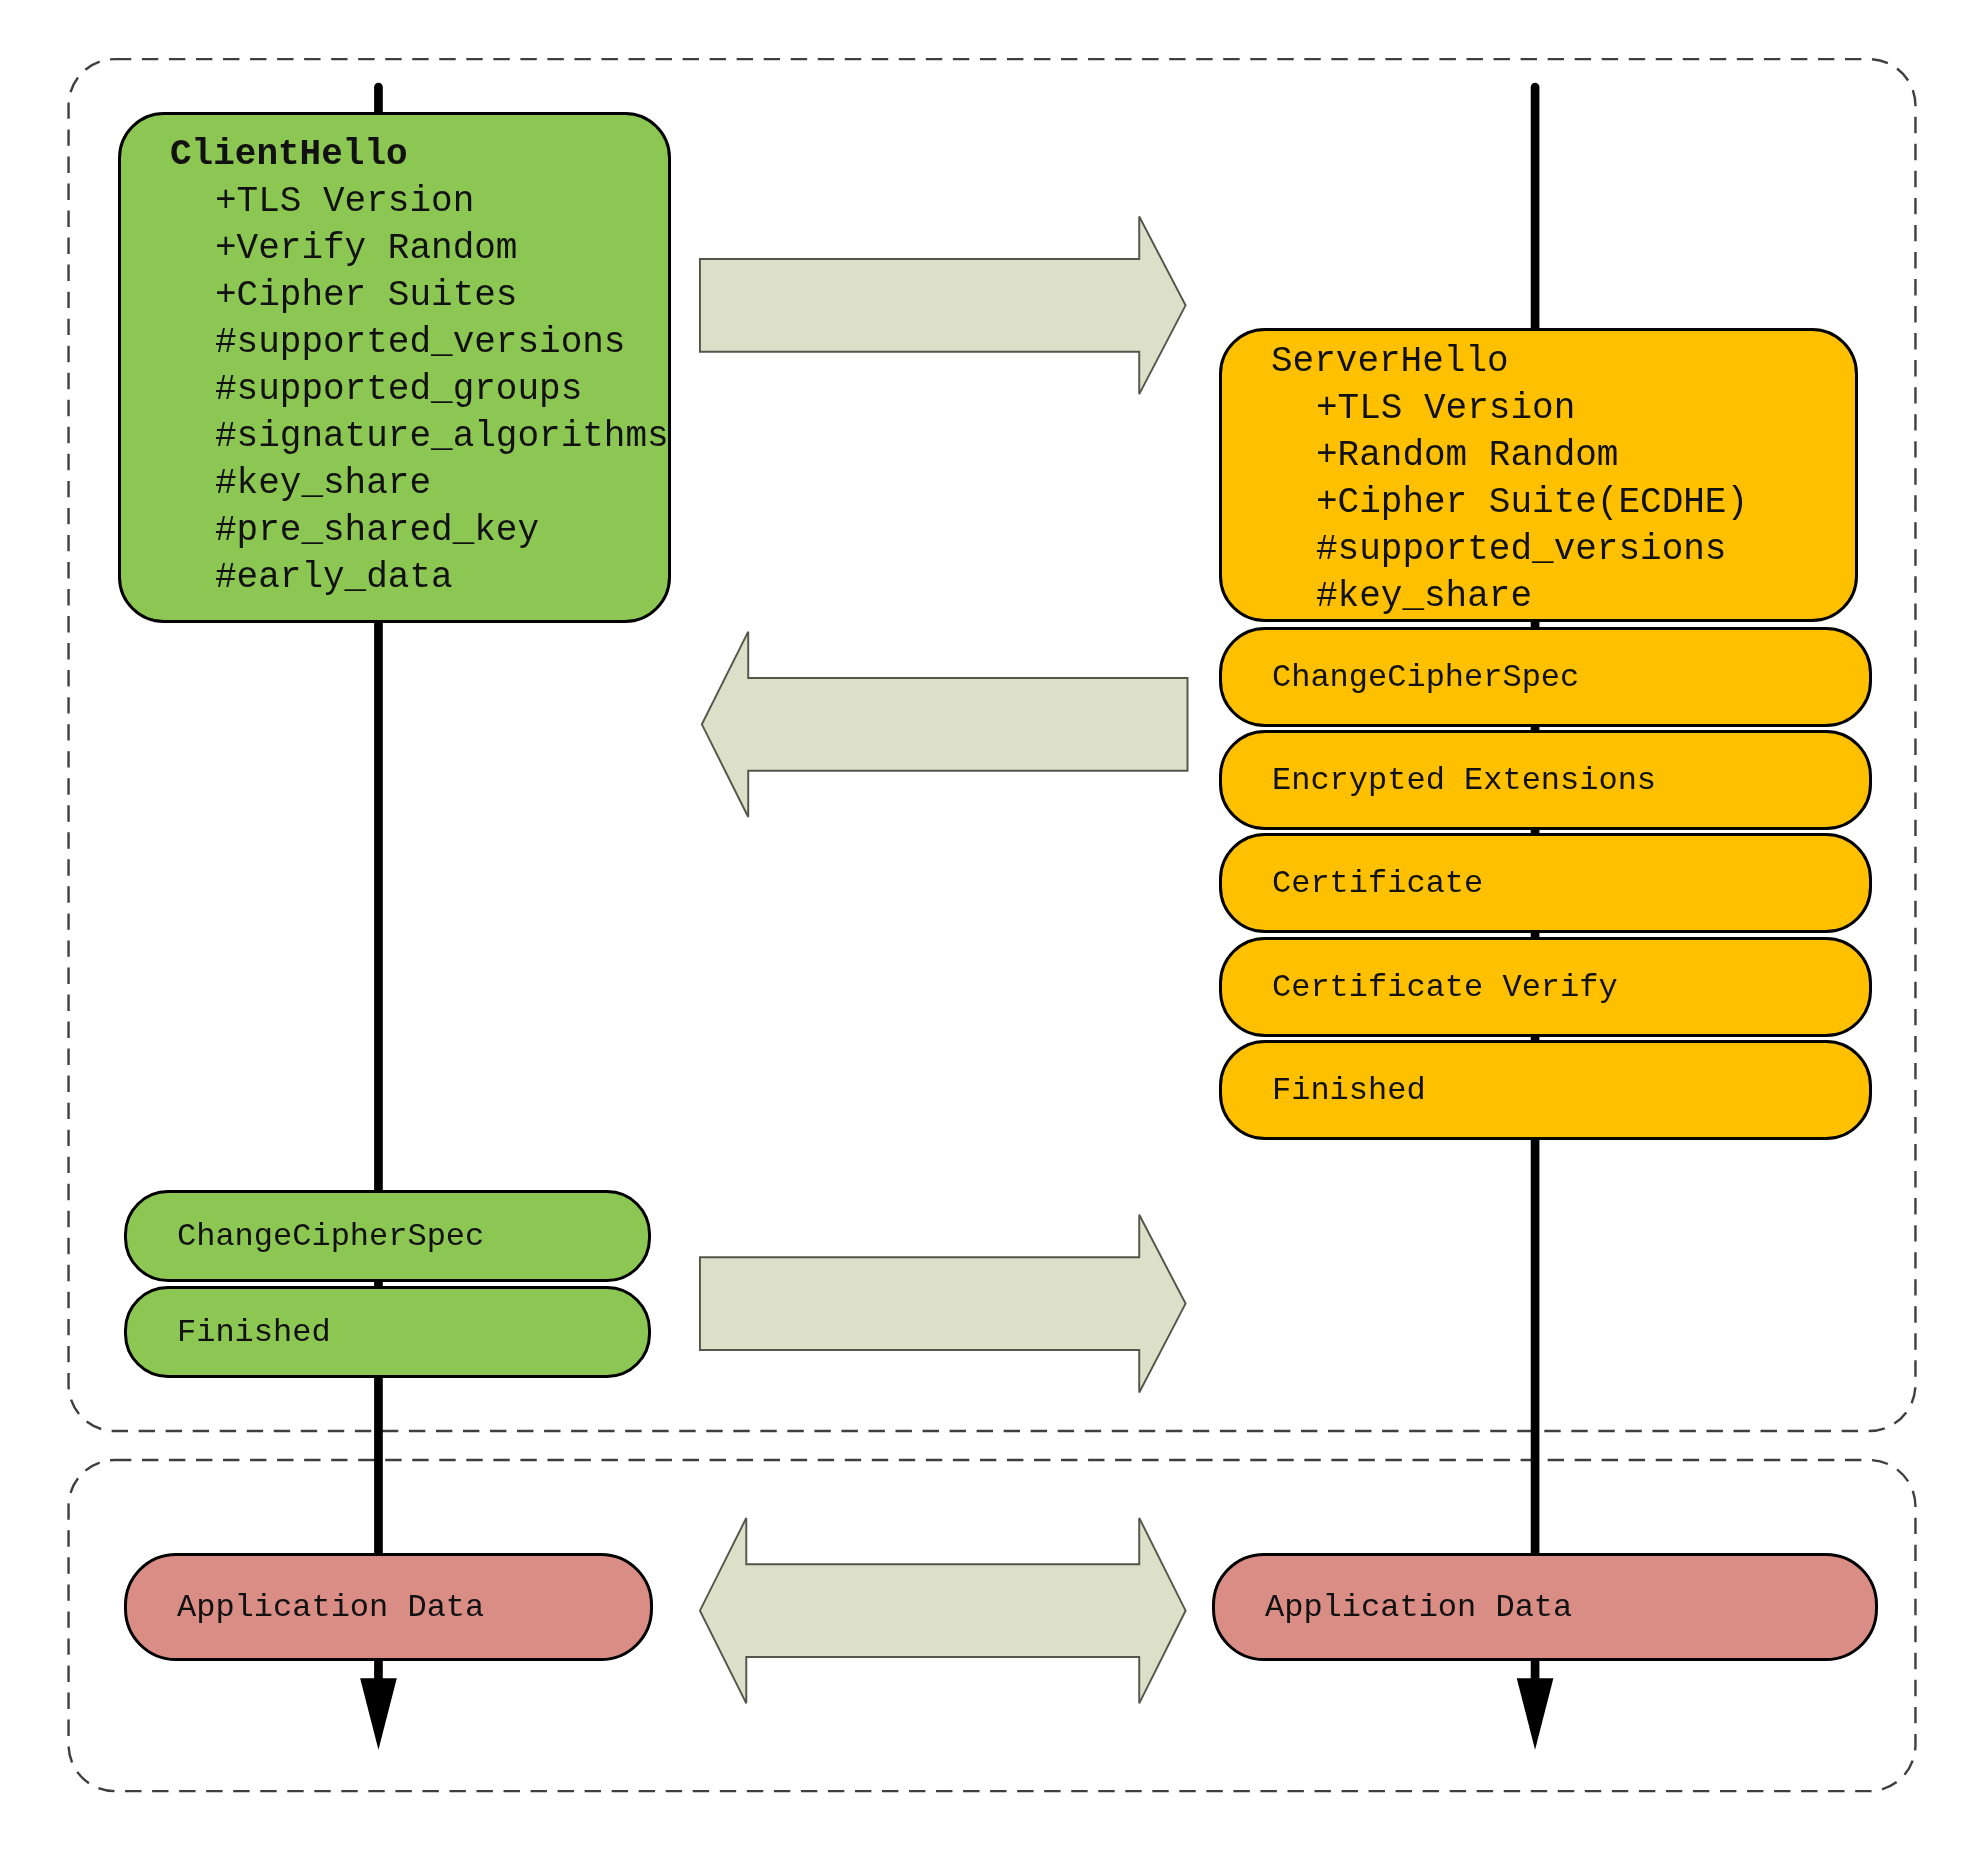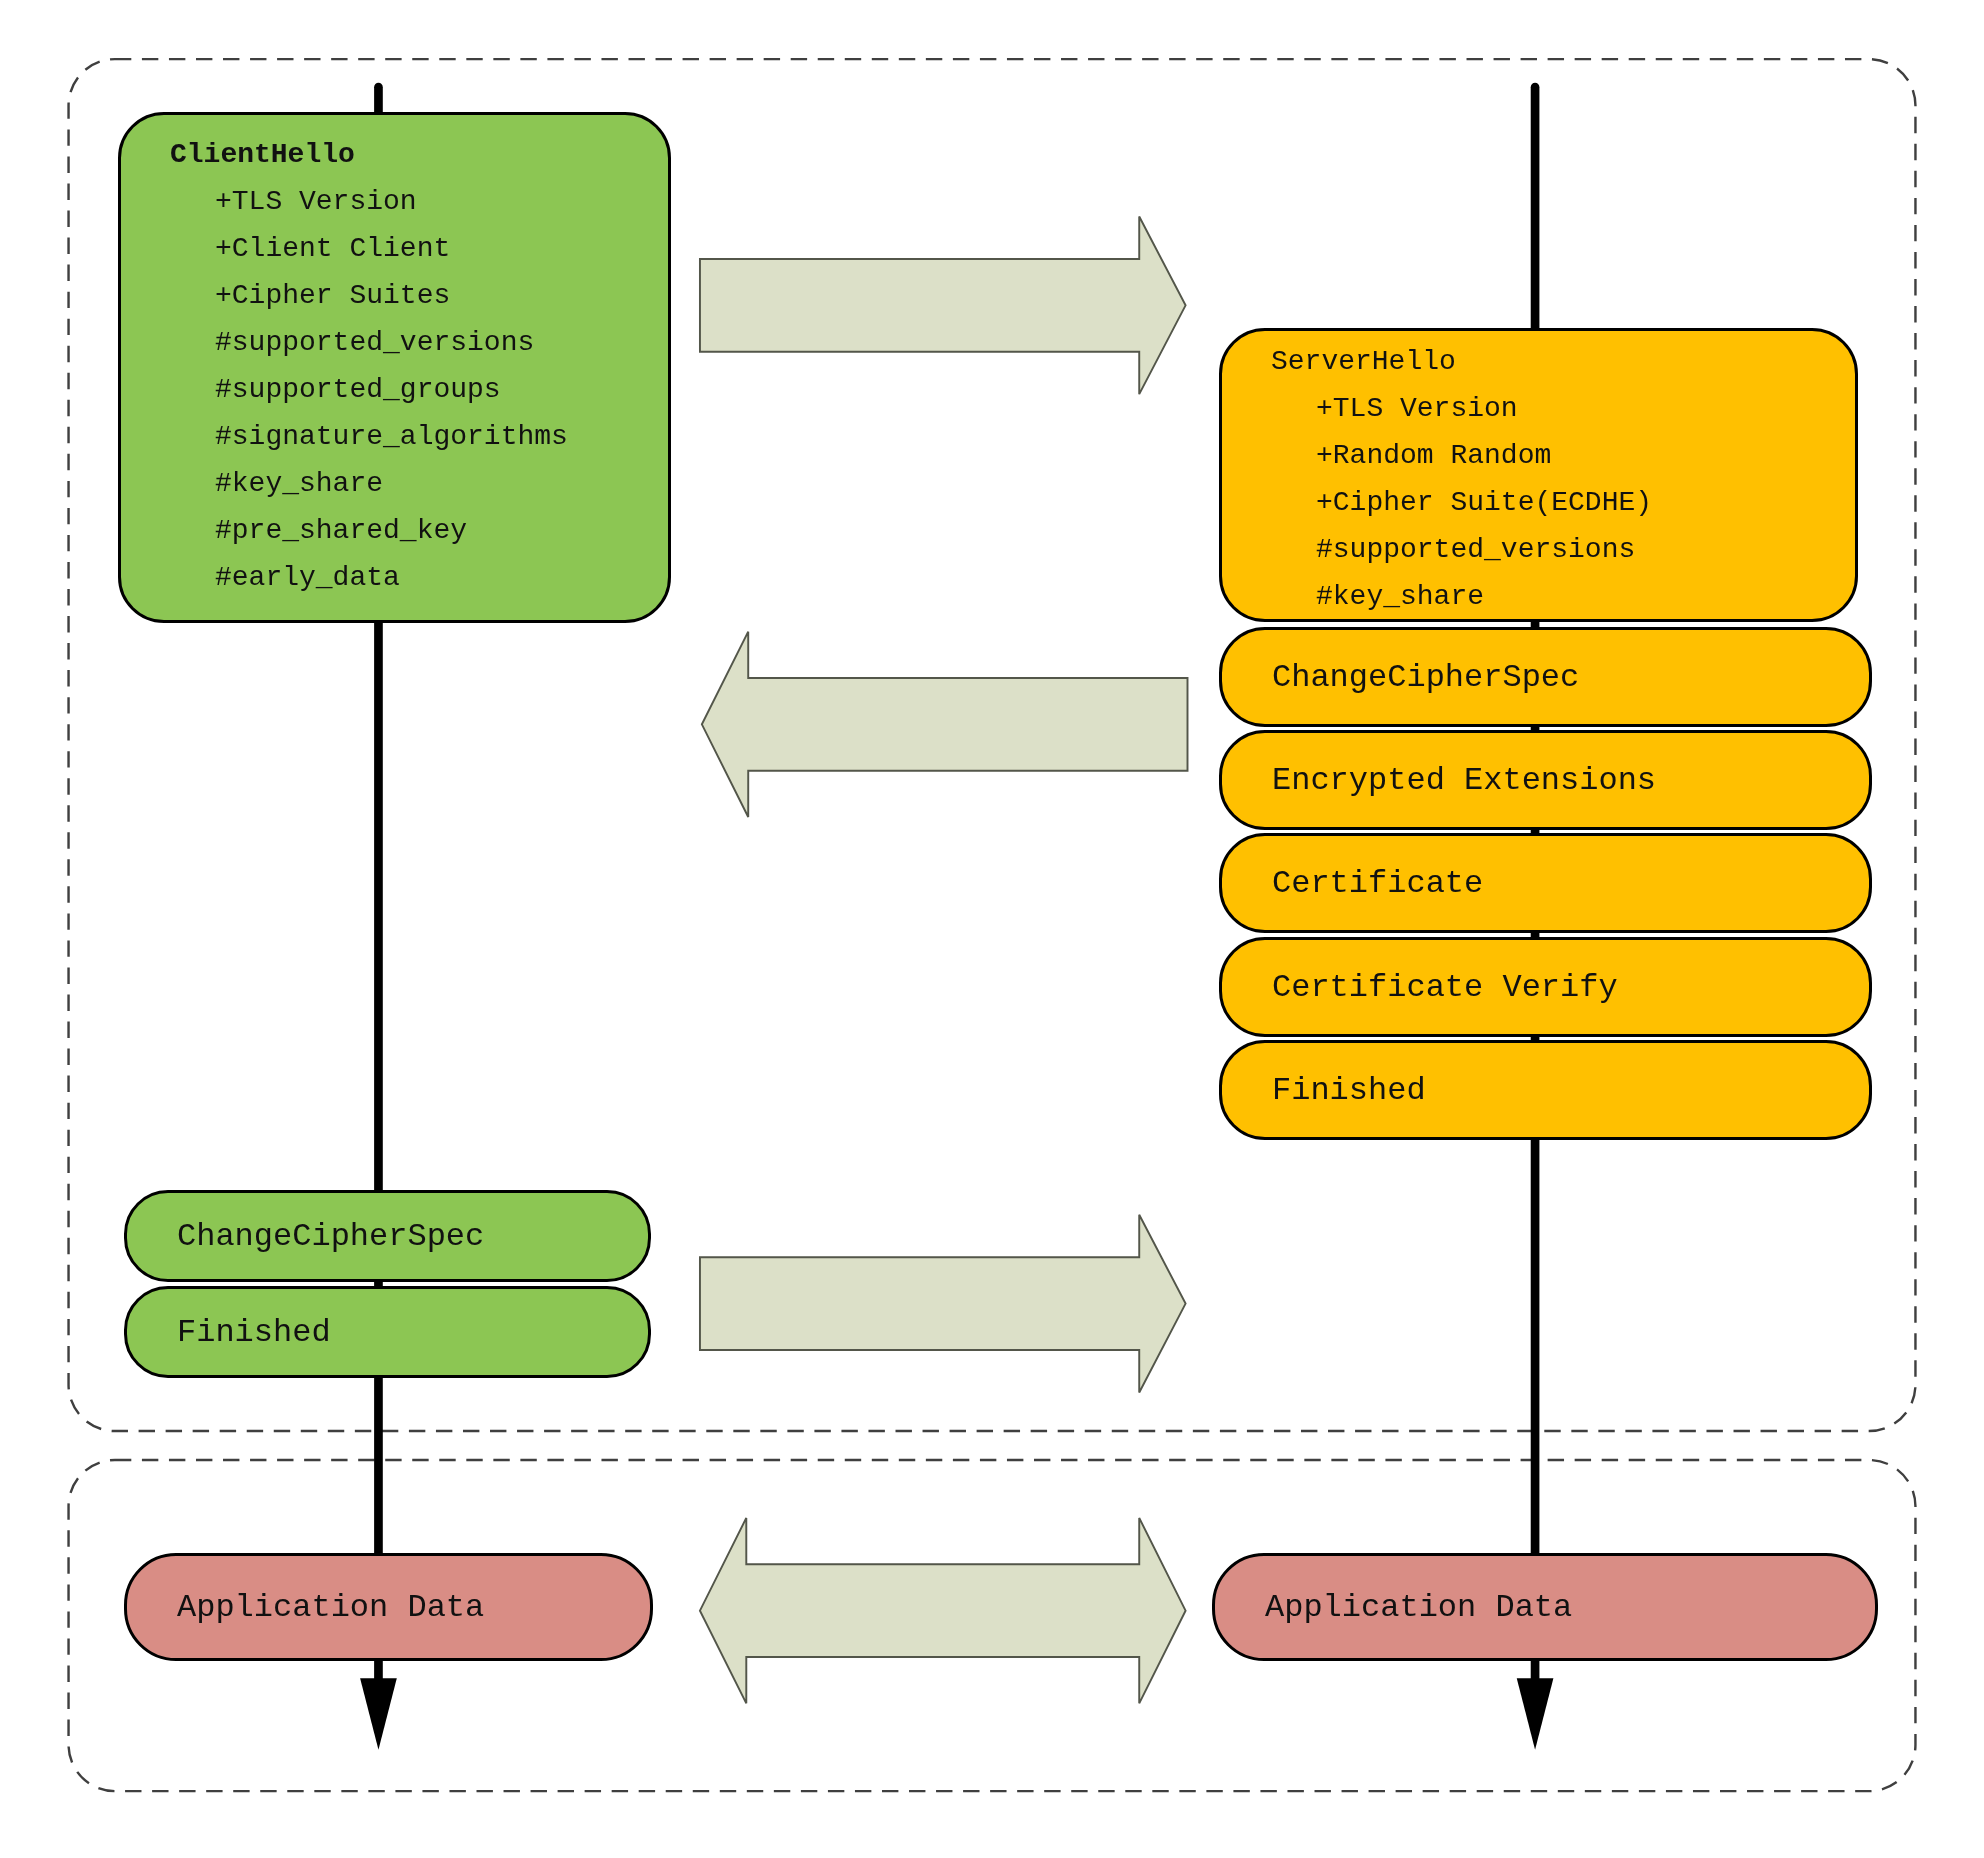--- a/index.html
+++ b/index.html
@@ -27,21 +27,21 @@
   .arrow{fill:var(--arrow-fill,#DCE0C8);stroke:var(--arrow-stroke,#53564A);stroke-width:2;}
   .box{
     position:absolute;
     box-sizing:border-box;
     border:3.9px solid #000;
   }
   .client-fill{background:var(--client-box,#8CC653);}
   .server-fill{background:var(--server-box,#FFC000);}
   .app-fill{background:var(--app-box,#D98D85);}
   .hello-box{display:block;}
-  .hello-line{display:block;height:47px;line-height:47px;font-size:28px;white-space:pre;}
+  .hello-line{display:block;height:47px;line-height:47px;font-size:36px;white-space:pre;}
   .hello-title{margin-left:49px;}
   .hello-field{margin-left:94px;}
   .bold{font-weight:bold;}
   .pill{
     display:flex;align-items:center;
     font-size:32px;
     padding-left:50px;
     white-space:pre;
   }
   
@@ -78,21 +78,21 @@
     <polygon class="arrow" points="1230,702 775,702 775,654 727,750 775,846 775,798 1230,798"></polygon>
 
     <polygon class="arrow" points="725,1302 1180,1302 1180,1258 1228,1350 1180,1442 1180,1398 725,1398"></polygon>
 
     <polygon class="arrow" points="773,1620 773,1572 725,1668 773,1764 773,1716 1180,1716 1180,1764 1228,1668 1180,1572 1180,1620"></polygon>
   </svg>
 
   <div id="client-hello" class="box client-fill hello-box">
     <span class="hello-line hello-title bold">ClientHello</span>
     <span class="hello-line hello-field">+TLS Version</span>
-    <span class="hello-line hello-field">+Client Client</span>
+    <span class="hello-line hello-field">+Verify Random</span>
     <span class="hello-line hello-field">+Cipher Suites</span>
     <span class="hello-line hello-field">#supported_versions</span>
     <span class="hello-line hello-field">#supported_groups</span>
     <span class="hello-line hello-field">#signature_algorithms</span>
     <span class="hello-line hello-field">#key_share</span>
     <span class="hello-line hello-field">#pre_shared_key</span>
     <span class="hello-line hello-field">#early_data</span>
   </div>
 
   <div id="server-hello" class="box server-fill hello-box">

